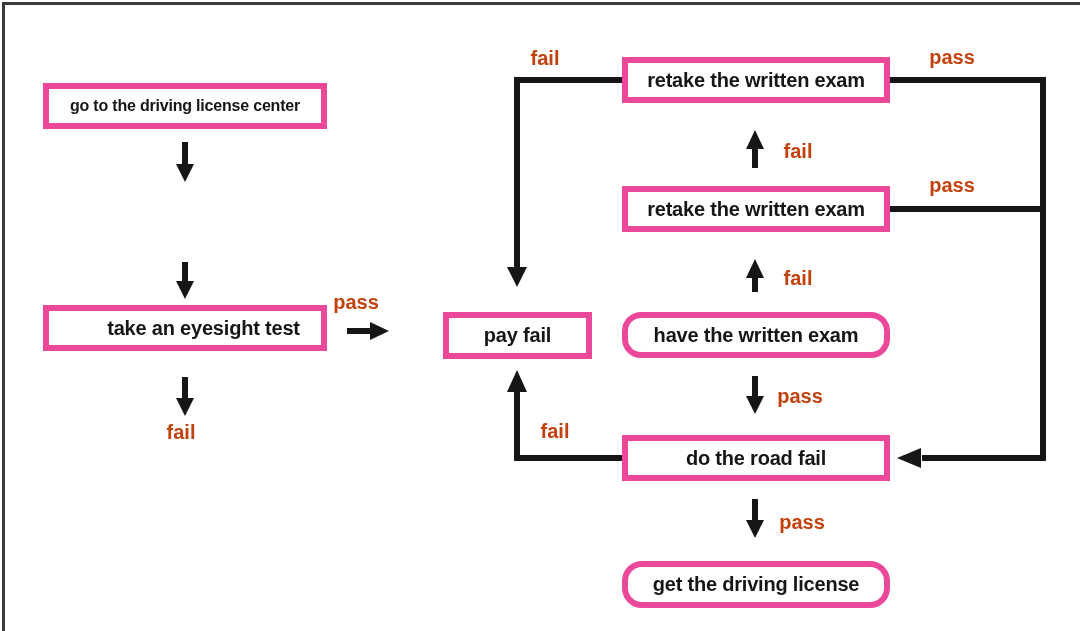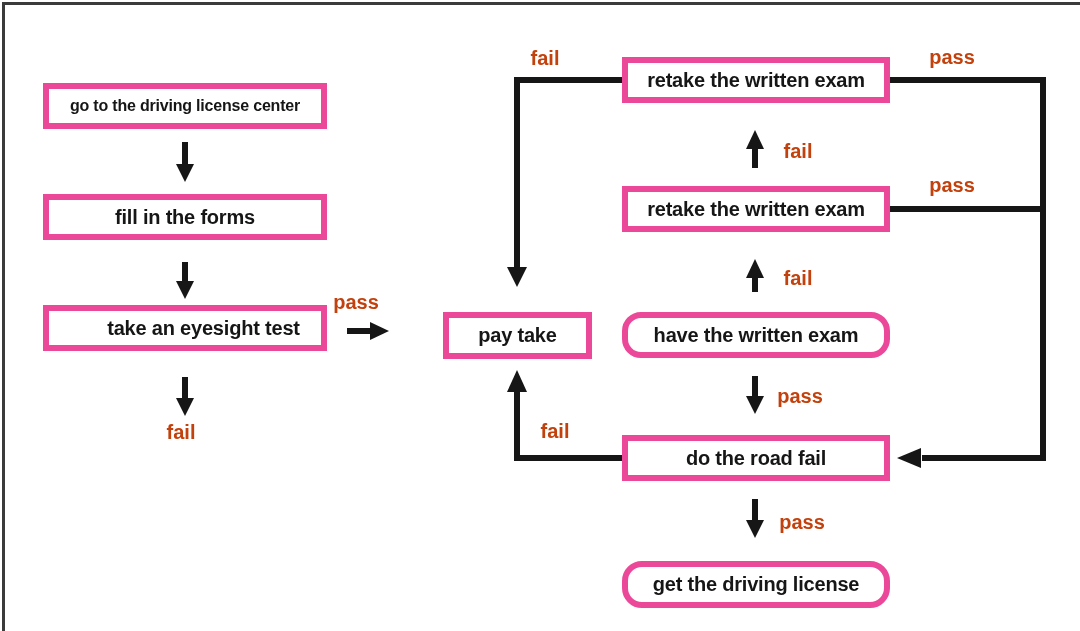--- a/index.html
+++ b/index.html
@@ -100,30 +100,27 @@
     <g>
       <path d="M622,458 H517 V392"></path>
       <polygon points="507,392 527,392 517,370"></polygon>
     </g>
   </svg>
 
   <div class="node small" style="left:43px;top:83px;width:284px;height:46px;">
     <span>go to the driving license center</span>
   </div>
 
-  <div class="node" style="left:43px;top:194px;width:284px;height:46px;">
-    <span>fill in the forms</span>
-  </div>
 
   <div class="node" style="left:43px;top:305px;width:284px;height:46px;padding-left:37px;">
     <span>take an eyesight test</span>
   </div>
 
   <div class="node" style="left:443px;top:312px;width:149px;height:47px;">
-    <span>pay take</span>
+    <span>pay fail</span>
   </div>
 
   <div class="node" style="left:622px;top:57px;width:268px;height:46px;">
     <span>retake the written exam</span>
   </div>
 
   <div class="node" style="left:622px;top:186px;width:268px;height:46px;">
     <span>retake the written exam</span>
   </div>
 

